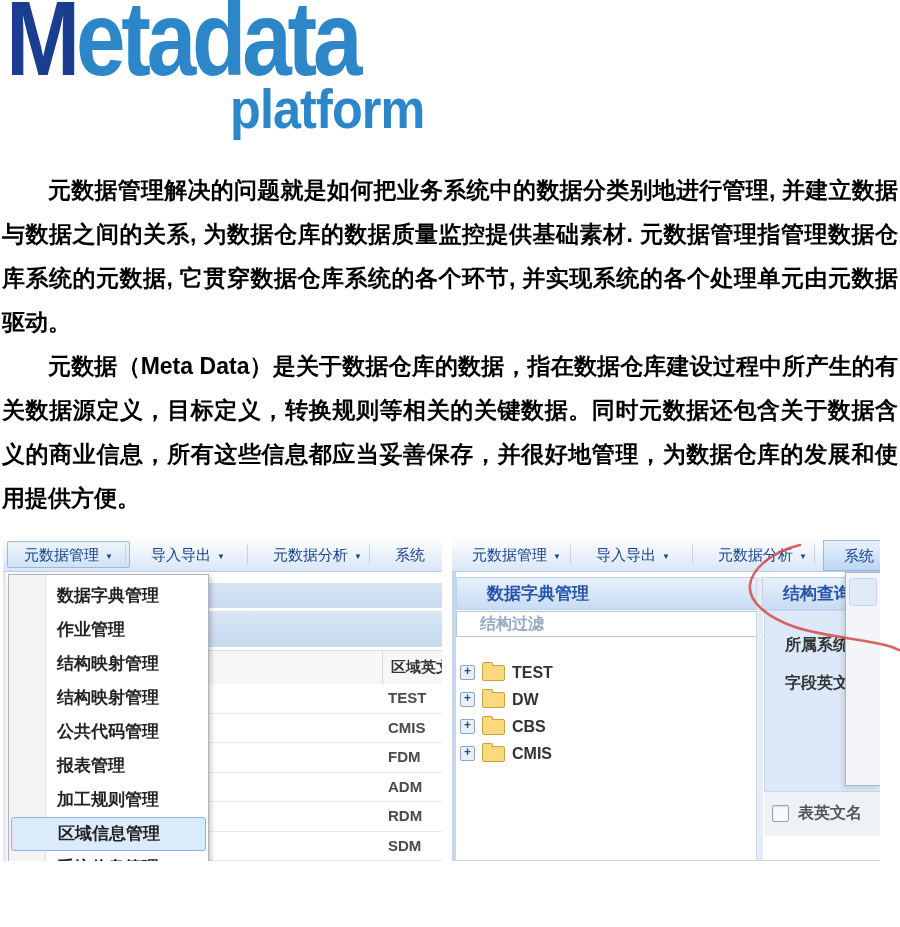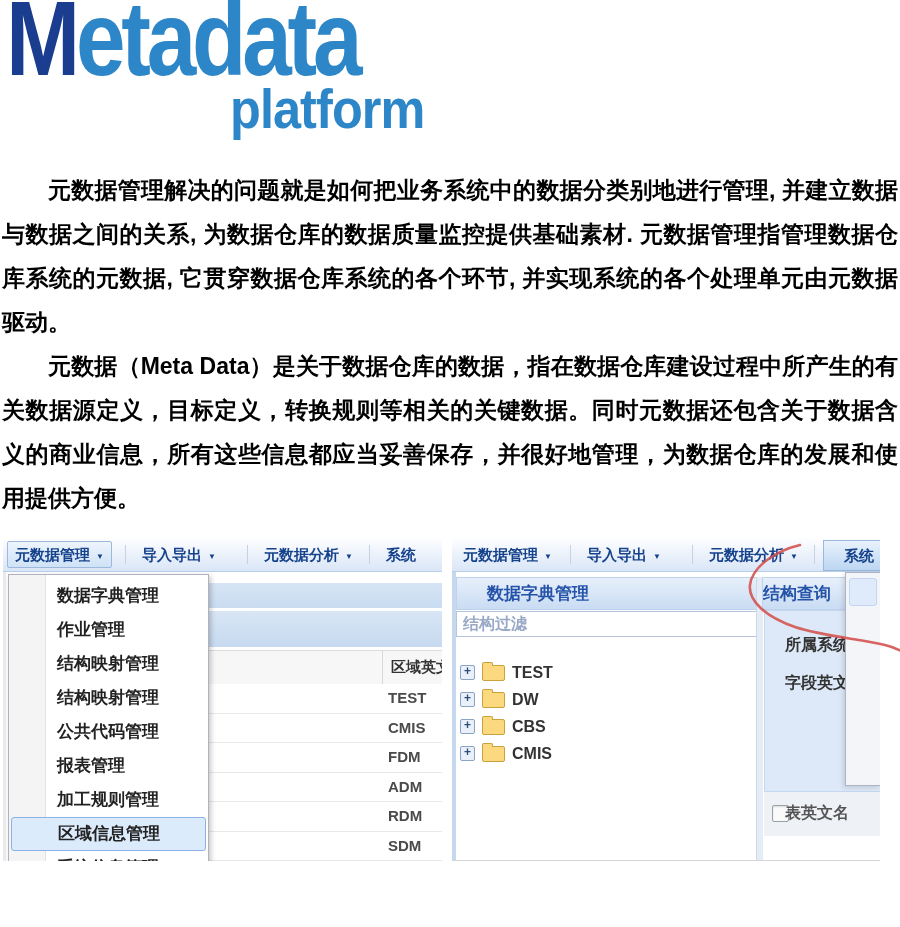--- a/index.html
+++ b/index.html
@@ -29,21 +29,21 @@
   .intro p{margin:0;text-indent:2em;}
   
   .shot{position:absolute;background:#fff;overflow:hidden;}
   .menubar{
     position:absolute;left:0;right:0;top:0;height:33px;
     background:linear-gradient(#fefeff,#d9e6f7);
     border-bottom:1px solid #b9cfe9;
   }
   .menu-item{
     position:absolute;top:4px;height:25px;line-height:25px;
-    font-size:15px;font-weight:bold;color:#15428b;padding:0 7px;white-space:nowrap;
+    font-size:15px;font-weight:normal;color:#15428b;padding:0 16px;white-space:nowrap;
   }
   .menu-item .caret{font-size:8px;margin-left:6px;color:#15428b;vertical-align:1px;}
   .menu-item.open{
     top:3px;border:1px solid #9cb8dd;border-radius:2px;
     background:linear-gradient(#eef5fd,#cfe2f6);
   }
   .menu-item.hl-sys{
     top:2px;height:29px;line-height:29px;right:0;
     border:1px solid #9cb8dd;border-right:none;
     background:linear-gradient(#e9f2fc,#bcd6f2);
@@ -80,25 +80,25 @@
   }
   
   #shot-right{left:452px;top:538px;width:428px;height:322px;border-bottom:1px solid #d5d5d5;}
   .blue-strip{position:absolute;left:0;top:33px;bottom:0;width:4px;background:#c6d8ee;}
   .panel-hd{
     position:absolute;height:31px;line-height:31px;
     background:linear-gradient(#e7f0fb,#c9dcf3);border:1px solid #bed2ec;
     font-size:17px;font-weight:bold;color:#2553a8;white-space:nowrap;overflow:hidden;
   }
   #lp-hd{left:4px;top:39px;width:306px;padding-left:30px;}
-  #rp-hd{left:310px;top:39px;right:0;}
+  #rp-hd{left:310px;top:39px;right:0;padding-left:20px;}
   .filter-input{
     position:absolute;left:4px;top:73px;width:296px;height:24px;
     border:1px solid #b6c5de;background:#fff;font-family:"Liberation Sans",sans-serif;
-    font-size:16px;font-weight:bold;color:#38538c;padding:0 0 0 6px;outline:none;
+    font-size:16px;font-weight:bold;color:#38538c;padding:0 0 0 23px;outline:none;
   }
   .filter-input::placeholder{color:#98a8c6;opacity:1;}
   .tree{position:absolute;left:8px;top:120px;}
   .tree-row{height:27px;line-height:27px;white-space:nowrap;}
   .expander{
     display:inline-block;width:13px;height:13px;line-height:11px;text-align:center;
     font-size:12px;font-weight:bold;color:#2c4c7c;background:#e9f0f9;
     border:1px solid #8aa4c4;border-radius:2px;vertical-align:middle;margin-right:7px;
   }
   .folder{
@@ -118,21 +118,21 @@
     position:absolute;left:312px;top:72px;width:116px;height:180px;
     background:#dde9f8;border:1px solid #c6d8f0;
   }
   .rp-field{position:absolute;left:20px;font-size:16px;font-weight:bold;color:#333;
     white-space:nowrap;}
   .rp-footer{position:absolute;left:312px;top:254px;width:116px;height:44px;background:#eef1f5;}
   .checkbox{
     position:absolute;left:8px;top:13px;width:15px;height:15px;background:#fafafa;
     border:1px solid #9aa0a8;border-radius:2px;box-shadow:inset 0 1px 2px rgba(0,0,0,.12);
   }
-  .cb-label{position:absolute;left:21px;top:11px;font-size:16px;font-weight:bold;
+  .cb-label{position:absolute;left:34px;top:11px;font-size:16px;font-weight:bold;
     color:#555;white-space:nowrap;}
   .overlay-panel{
     position:absolute;left:393px;top:34px;width:34px;height:212px;background:#f4f5f8;
     border:1px solid #aeb3c4;box-shadow:-2px 2px 5px rgba(0,0,0,.13);z-index:10;
   }
   .overlay-strip{margin:5px 3px;height:26px;background:#dfeafa;border:1px solid #c3d7f0;
     border-radius:3px;}
   
   .annot{position:absolute;left:730px;top:523px;width:190px;height:150px;z-index:20;
     pointer-events:none;}

